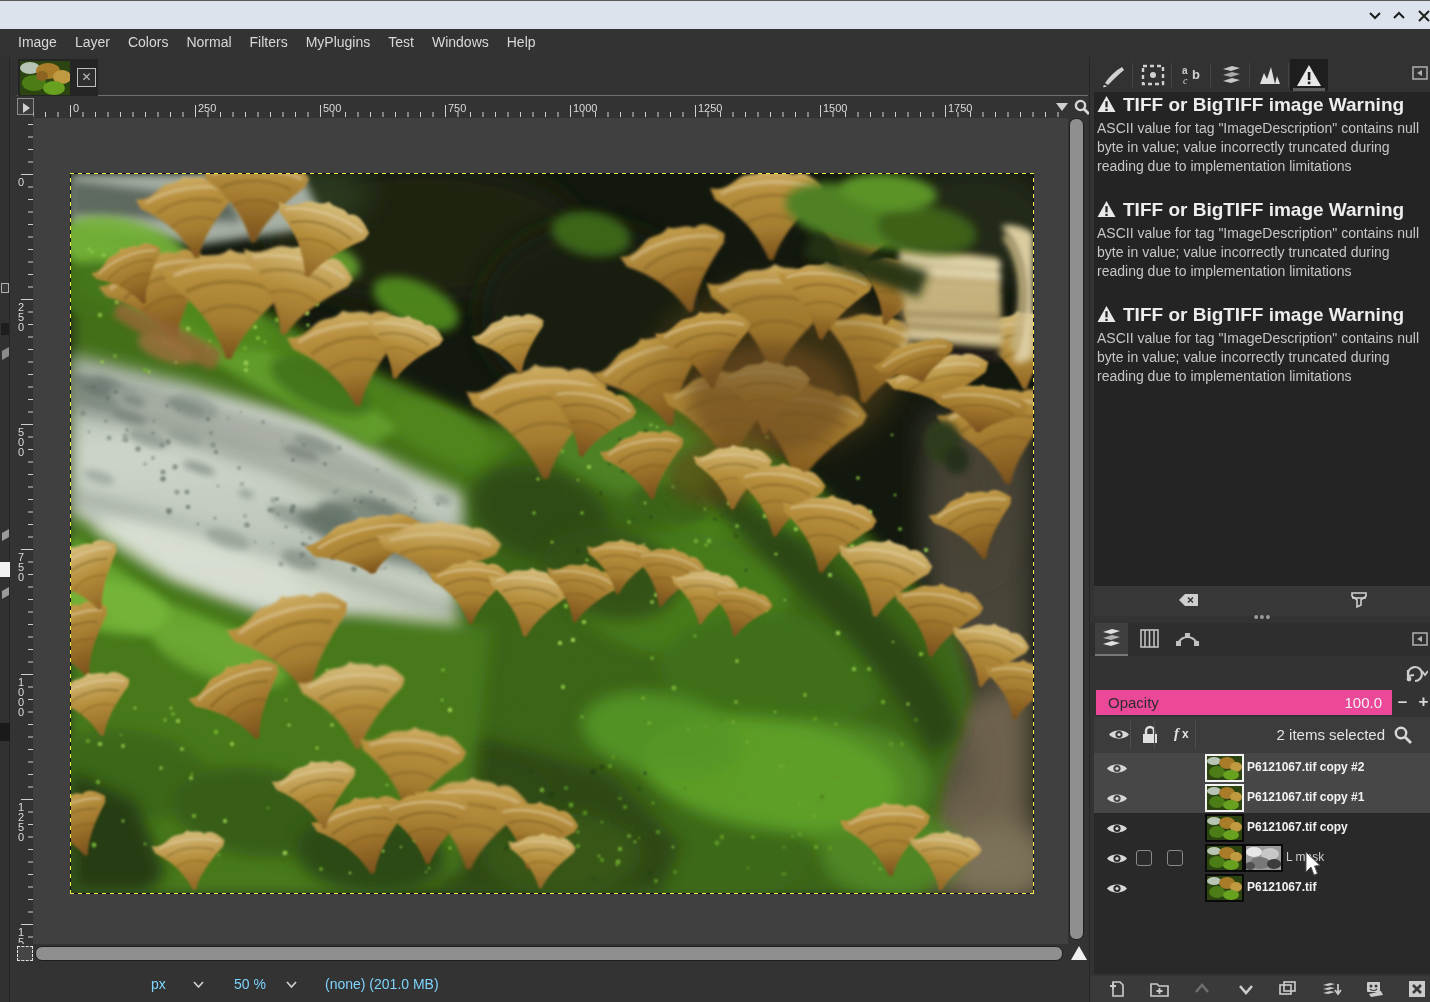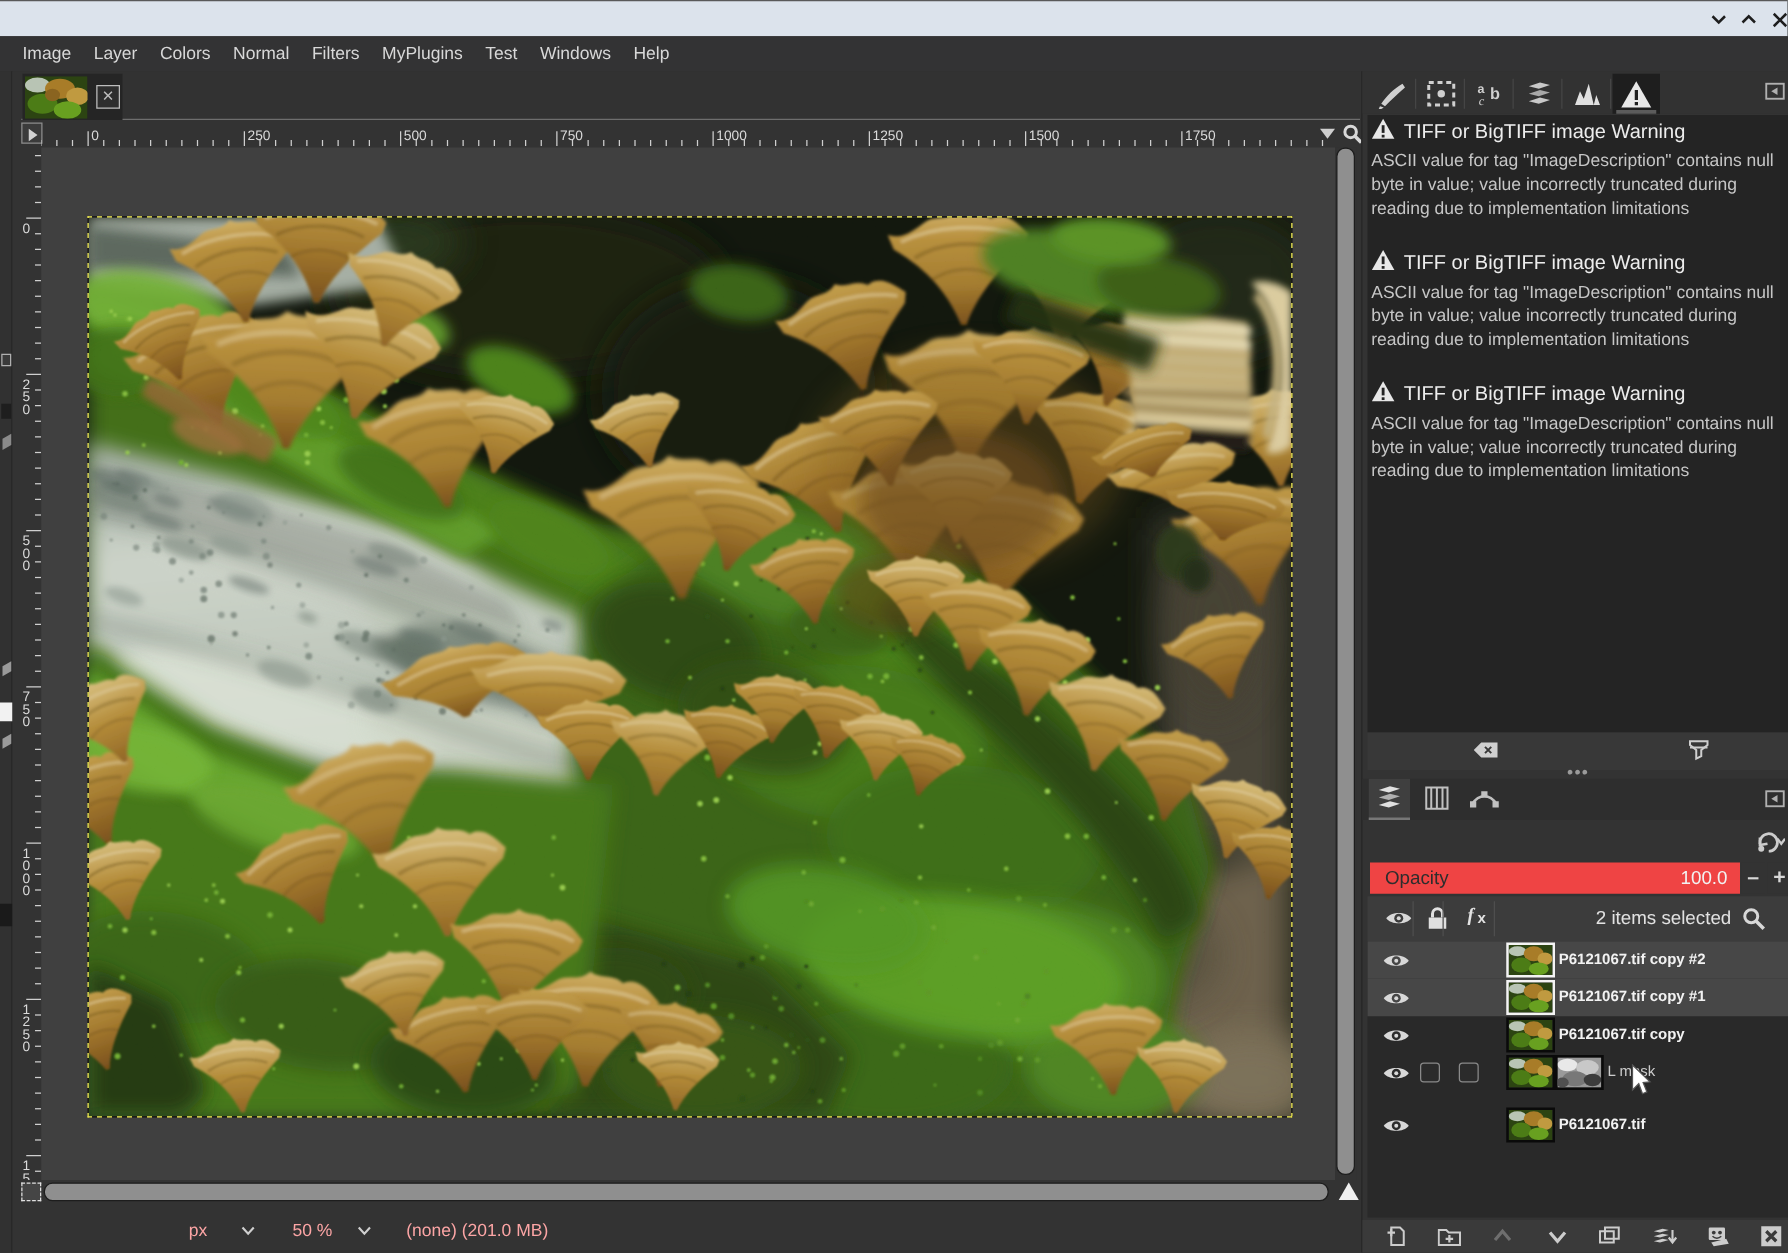--- a/index.html
+++ b/index.html
@@ -32,44 +32,44 @@
 #photo { position:absolute; left:38px; top:56px; width:962px; height:719px; filter:saturate(0.86) brightness(0.97); }
 #selborder { position:absolute; left:37px; top:55px; width:964px; height:721px;
   background-image:repeating-linear-gradient(90deg,#efe94a 0 4px,#10100e 4px 8px),repeating-linear-gradient(90deg,#efe94a 0 4px,#10100e 4px 8px),repeating-linear-gradient(0deg,#efe94a 0 4px,#10100e 4px 8px),repeating-linear-gradient(0deg,#efe94a 0 4px,#10100e 4px 8px);
   background-position:0 0,0 100%,0 0,100% 0; background-size:100% 1px,100% 1px,1px 100%,1px 100%; background-repeat:no-repeat; }
 #vscroll { position:absolute; left:1058px; top:61px; width:17px; height:826px; background:#333333; }
 #vthumb { position:absolute; left:1px; top:0px; width:15px; height:822px; background:#8f8f8f; border:1px solid #1d1d1d; border-radius:7px; }
 #hscroll { position:absolute; left:23px; top:888px; width:1035px; height:17px; }
 #hthumb { position:absolute; left:2px; top:1px; width:1028px; height:15px; background:#8f8f8f; border:1px solid #1d1d1d; border-radius:7px; }
 #navtri { position:absolute; left:1061px; top:889px; width:0; height:0; border-left:8px solid transparent; border-right:8px solid transparent; border-bottom:14px solid #f0f0f0; }
 #qmask { position:absolute; left:7px; top:889px; width:16px; height:15px; border:1px dashed #e0e0e0; background:#454545; }
-#statusbar { position:absolute; left:0; top:905px; width:1078px; height:40px; color:#fca5a5; font-size:14px; }
+#statusbar { position:absolute; left:0; top:905px; width:1078px; height:40px; color:#7dd3fc; font-size:14px; }
 .sbitem { position:absolute; top:14px; }
 #sbnavico { position:absolute; left:1375px; top:973px; width:16px; height:14px; border:1px solid #8a8a8a; background:#3c3c3c; }
 #sbnavico div { width:6px; height:5px; margin:3px auto; background:#9a9a9a; }
 
 .dtabs { position:absolute; left:0; top:0; width:341px; height:34px; background:#323232; }
 .dtab { position:absolute; top:2px; width:38px; height:32px; }
 .dtab.sel { background:#1e1e1e; }
 .dtab.sel .ul { position:absolute; left:3px; bottom:0; width:32px; height:3px; background:#5c5c5c; }
 .dtabsep { position:absolute; top:6px; width:1px; height:24px; background:#454545; }
 #console { position:absolute; left:4px; top:35px; width:337px; height:494px; background:#242424; color:#c6c6c6; font-size:14px; padding:2px 0 0 3px; }
-.warnhead { font-size:16px; font-weight:normal; color:#ededed; height:24px; white-space:nowrap; }
+.warnhead { font-size:19px; font-weight:bold; color:#ededed; height:24px; white-space:nowrap; }
 .warnhead svg { display:inline-block; vertical-align:-2px; margin-right:7px; }
 .warnbody { line-height:19px; margin-top:1px; margin-bottom:23px; }
 #utilrow { position:absolute; left:4px; top:529px; width:337px; height:30px; background:#383838; }
 #dots { position:absolute; left:4px; top:556px; width:337px; height:10px; color:#9a9a9a; text-align:center; font-size:14px; line-height:8px; letter-spacing:1px;}
 #ltabs { position:absolute; left:0; top:566px; width:341px; height:33px; background:#2e2e2e; }
 .ltab { position:absolute; top:0px; width:33px; height:33px; }
 .ltab.sel { background:#3f3f3f; border-bottom:2px solid #777; }
 #moderow { position:absolute; left:4px; top:601px; width:337px; height:30px; }
 #modebox { position:absolute; left:2px; top:2px; width:300px; height:27px; background:#1f1f1f; border:1px solid #161616; border-radius:5px; color:#e2e2e2; font-size:15px; line-height:25px; }
 #modereset { position:absolute; left:308px; top:3px; width:30px; height:26px; color:#cccccc; }
 #opacrow { position:absolute; left:4px; top:632px; width:337px; height:27px; }
-#opacbar { position:absolute; left:2px; top:1px; width:296px; height:25px; background:#ef4444; font-size:15px; line-height:25px; }
+#opacbar { position:absolute; left:2px; top:1px; width:296px; height:25px; background:#ec4899; font-size:15px; line-height:25px; }
 .pmbtn { position:absolute; top:1px; width:19px; height:25px; color:#d8d8d8; font-size:17px; font-weight:bold; text-align:center; line-height:23px; background:#333; }
 #lhead { position:absolute; left:4px; top:660px; width:337px; height:36px; background:#3c3c3c; color:#e2e2e2; font-size:15px; }
 .lheadsep { position:absolute; top:4px; width:1px; height:28px; background:#4e4e4e; }
 #llist { position:absolute; left:4px; top:696px; width:337px; height:221px; background:#292929; }
 .lrow { position:absolute; left:0; width:337px; height:30px; color:#f2f2f2; font-size:12px; font-weight:bold; }
 .lrow.sel { background:#474747; }
 .lthumb { position:absolute; top:1px; width:39px; height:28px; }
 .lname { position:absolute; left:153px; top:7px; white-space:nowrap; }
 #ltoolbar { position:absolute; left:0; top:919px; width:341px; height:26px; background:#3a3a3a; }
 .tbico { position:absolute; top:4px; }
@@ -1228,21 +1228,21 @@
             <ellipse cx="14" cy="17" rx="10" ry="6" fill="#787878"></ellipse>
             <ellipse cx="28" cy="18" rx="7" ry="5" fill="#3c3c3c"></ellipse>
             <ellipse cx="4" cy="20" rx="5" ry="4" fill="#505050"></ellipse>
           </svg>
         </div>
       <div class="lname" style="left:192px;font-weight:normal;color:#cccccc">L mask</div>
       <svg style="position:absolute;left:209px;top:8px" width="20" height="28" viewBox="0 0 20 28">
           <path d="M3 1 L3 21 L8 16 L11 24 L14.5 22.5 L11.5 15 L17 14.5 Z" fill="#ffffff" stroke="#555" stroke-width="1"></path>
         </svg>
     </div>
-    <div class="lrow" style="top:132px">
+    <div class="lrow" style="top:120px">
       <svg class="eyeico" width="22" height="15" viewBox="0 0 22 15">
           <path d="M1 7.5 C5 2 17 2 21 7.5 C17 13 5 13 1 7.5 Z" fill="#d8d8d8"></path>
           <circle cx="11" cy="7.5" r="3.6" fill="#2b2b2b"></circle>
           <circle cx="11" cy="7.5" r="1.6" fill="#d8d8d8"></circle>
         </svg>
       <div class="lthumb" style="left:111px;border:2px solid #0a0a0a">
           <svg width="35" height="24" viewBox="0 0 35 24">
             <rect width="35" height="24" fill="#2c4412"></rect>
             <ellipse cx="7" cy="5" rx="7" ry="4" fill="#b8c4b4"></ellipse>
             <ellipse cx="20" cy="7" rx="8" ry="6" fill="#a87c28"></ellipse>

